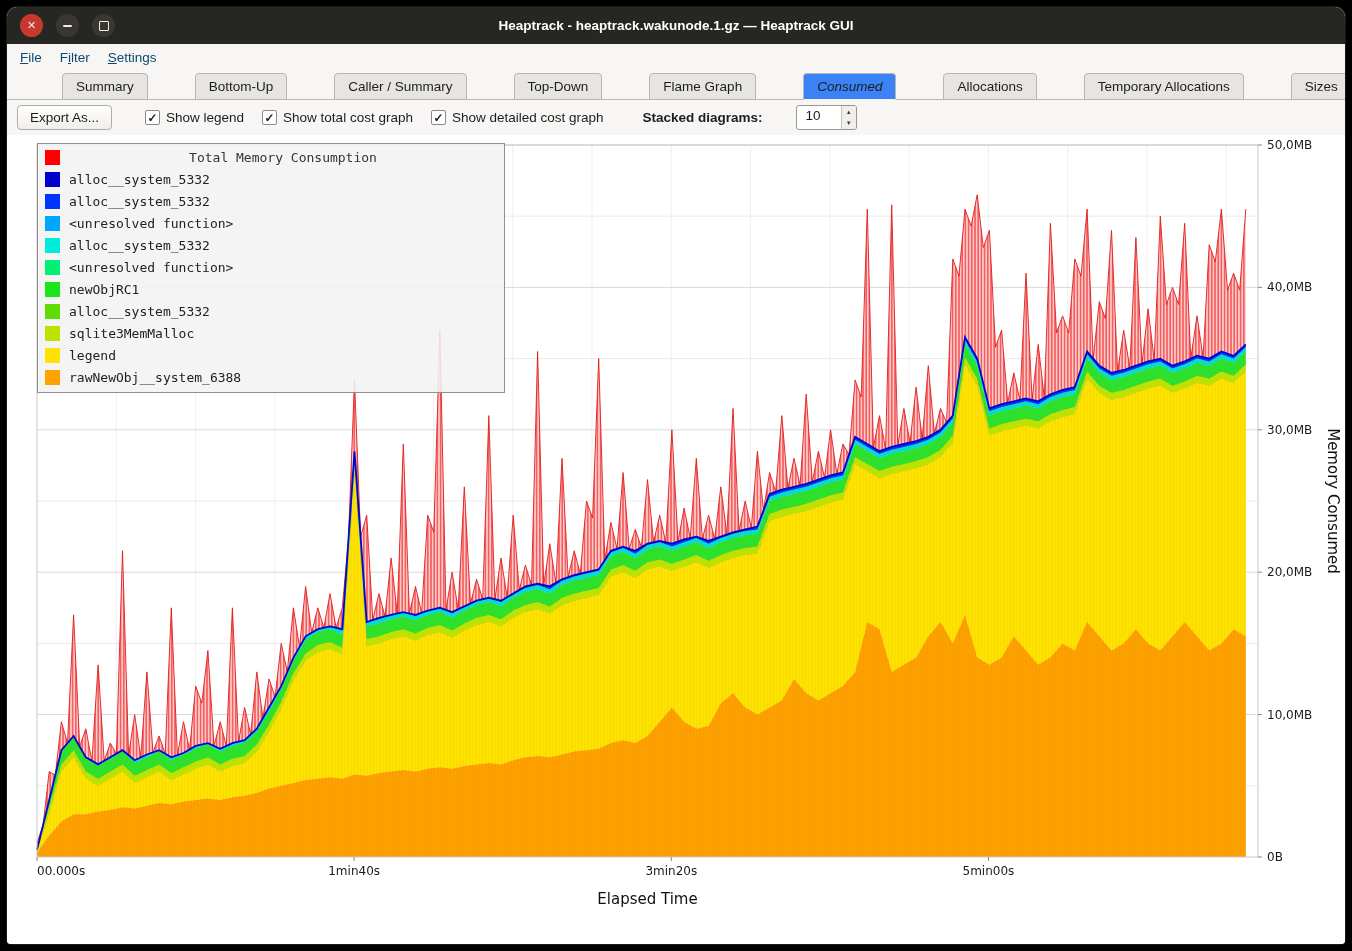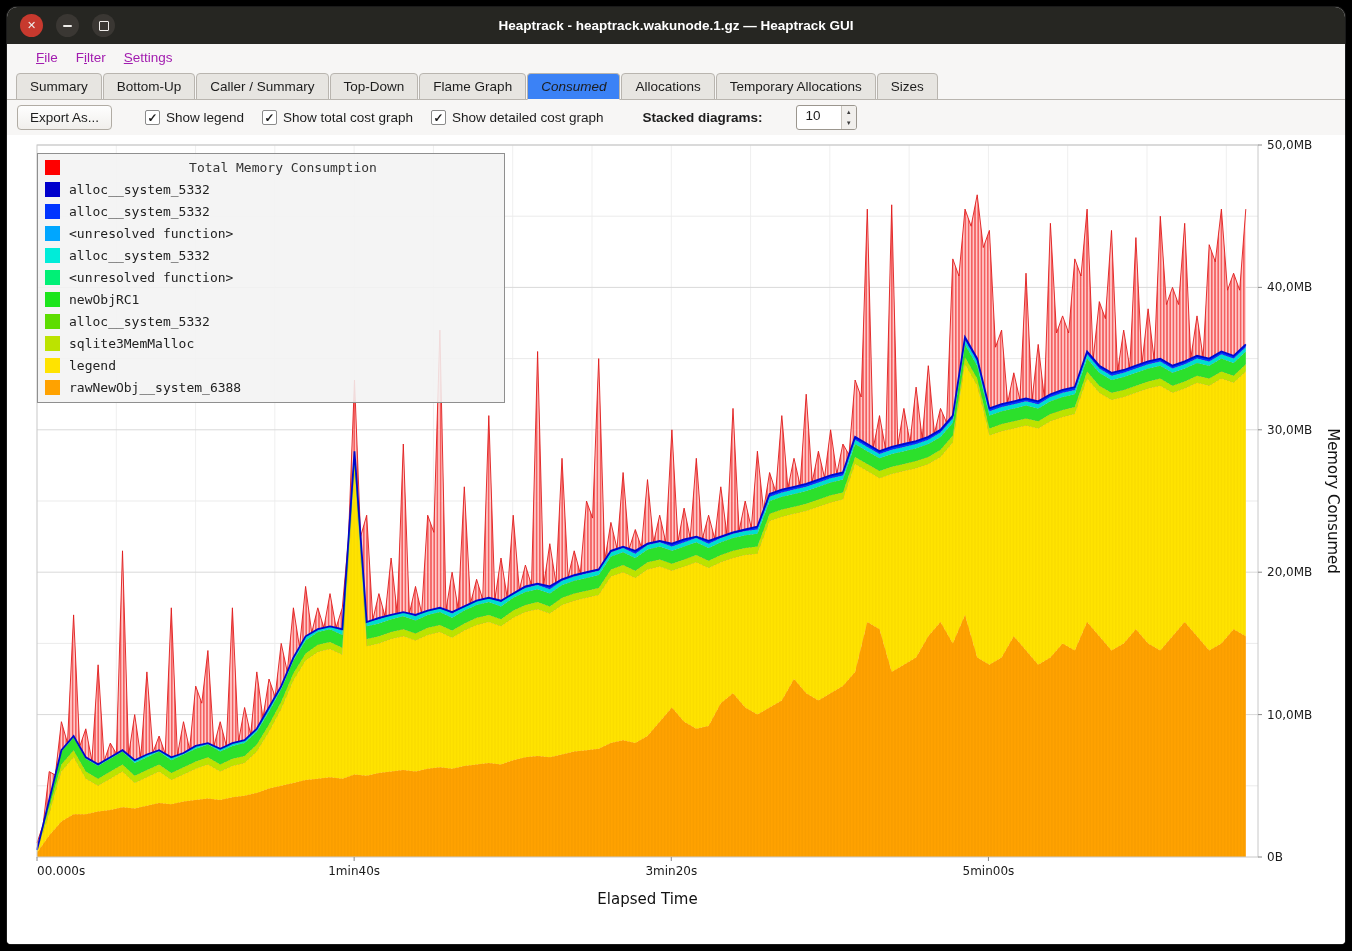--- a/index.html
+++ b/index.html
@@ -13,28 +13,28 @@
             display:flex;align-items:center;justify-content:center;}
   .winbtns{position:absolute;left:13px;top:7px;display:flex;gap:13px;}
   .wbtn{width:23px;height:23px;border-radius:50%;background:#3a3733;color:#efedea;
         display:flex;align-items:center;justify-content:center;font-size:11px;line-height:1;}
   .wbtn.close{background:#c7392e;}
   .minbar{display:block;width:9px;height:2px;background:#efedea;border-radius:1px;}
   .maxsq{display:block;width:8px;height:8px;border:1.5px solid #efedea;border-radius:1px;}
   .wtitle{color:#ffffff;font-weight:bold;font-size:13.5px;}
   
   .menubar{height:26px;background:#f7f6f5;display:flex;align-items:center;
-           padding-left:20px;font-size:13.5px;color:#a21caf;}
+           padding-left:4px;font-size:13.5px;color:#0c4a6e;}
   .menu-item{padding:3px 9px;border-radius:3px;}
   
   .tabbar{height:30px;background:#f7f6f5;display:flex;align-items:flex-end;
           padding-left:9px;border-bottom:1px solid #b9b5af;box-sizing:border-box;}
   .tab{font-size:13.5px;color:#1d1d1d;background:#e7e5e1;border:1px solid #b9b5af;
        padding:5px 13px;margin-right:1px;margin-bottom:-1px;white-space:nowrap;
-       border-top-left-radius:4px;border-top-right-radius:4px;}
+       border-top-left-radius:4px;border-top-right-radius:4px;margin-left:46px;}
   .tab.active{background:#3b82f6;border-bottom-color:#f7f6f5;font-weight:normal;font-style:italic;}
   
   .toolbar{height:35px;background:#f7f6f5;display:flex;align-items:center;gap:33px;
            padding:0 10px;box-sizing:border-box;font-size:13.5px;color:#1d1d1d;}
   .export{font-family:inherit;font-size:13.5px;color:#1d1d1d;border:1px solid #b1aca4;
           border-radius:4px;background:linear-gradient(#fefefe,#f1efec);padding:4px 12px;}
   .cbwrap{display:flex;gap:18px;align-items:center;}
   .cb{display:flex;gap:6px;align-items:center;cursor:default;}
   .box{width:15px;height:15px;border:1px solid #8a8a8a;background:#ffffff;border-radius:2px;
        font-size:12px;line-height:14px;text-align:center;color:#1a1a1a;font-weight:bold;
@@ -42,21 +42,21 @@
   .stlabel{margin-left:6px;font-weight:bold;}
   .spin{display:flex;border:1px solid #9b968e;background:#fff;border-radius:3px;height:23px;
         align-items:stretch;overflow:hidden;}
   .spinval{padding:2px 20px 0 9px;font-size:13.5px;min-width:15px;}
   .spinbtns{display:flex;flex-direction:column;border-left:1px solid #c9c5be;}
   .sb{font-size:6px;color:#3c3c3c;padding:2px 4px;line-height:1;background:#f1efec;flex:1;
       display:flex;align-items:center;}
   
   .chartwrap{position:relative;height:809px;background:#ffffff;}
   .chartwrap svg{position:absolute;left:0;top:0;}
-  .legend{position:absolute;left:30px;top:18px;width:468px;
+  .legend{position:absolute;left:30px;top:8px;width:468px;
           background:rgba(243,243,243,0.88);border:1px solid #8f8f8f;
           padding:2px 7px 4px;box-sizing:border-box;
           font-family:"DejaVu Sans Mono",monospace;font-size:13px;color:#222;}
   .lrow{display:flex;align-items:center;height:22px;gap:9px;}
   .lsw{width:15px;height:15px;flex:0 0 15px;}
   .lrow.title .llabel{flex:1;text-align:center;color:#333;}
   .llabel{white-space:nowrap;}
 </style>
 </head>
 <body>

